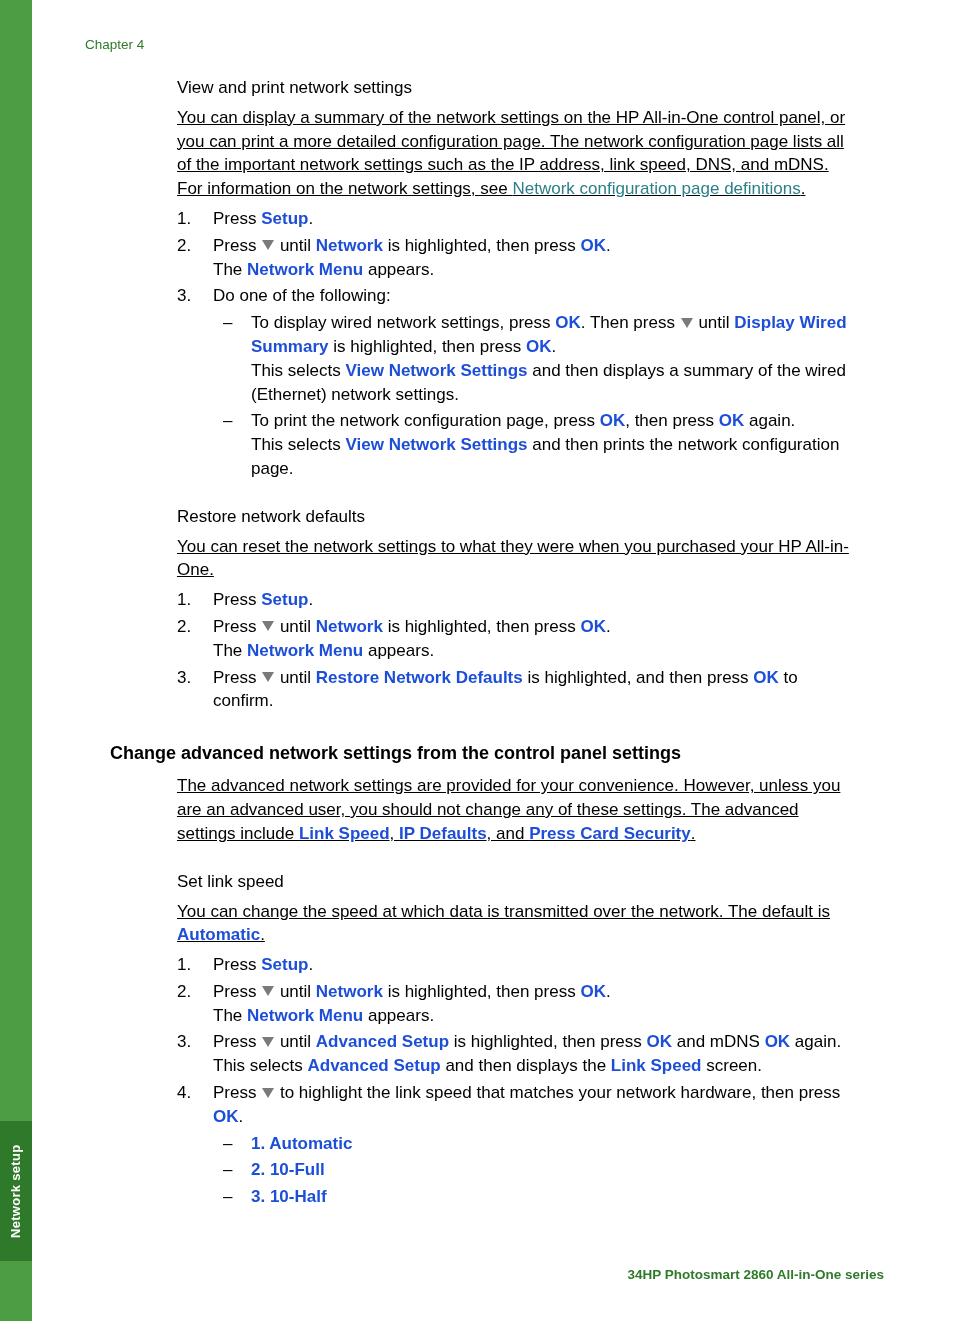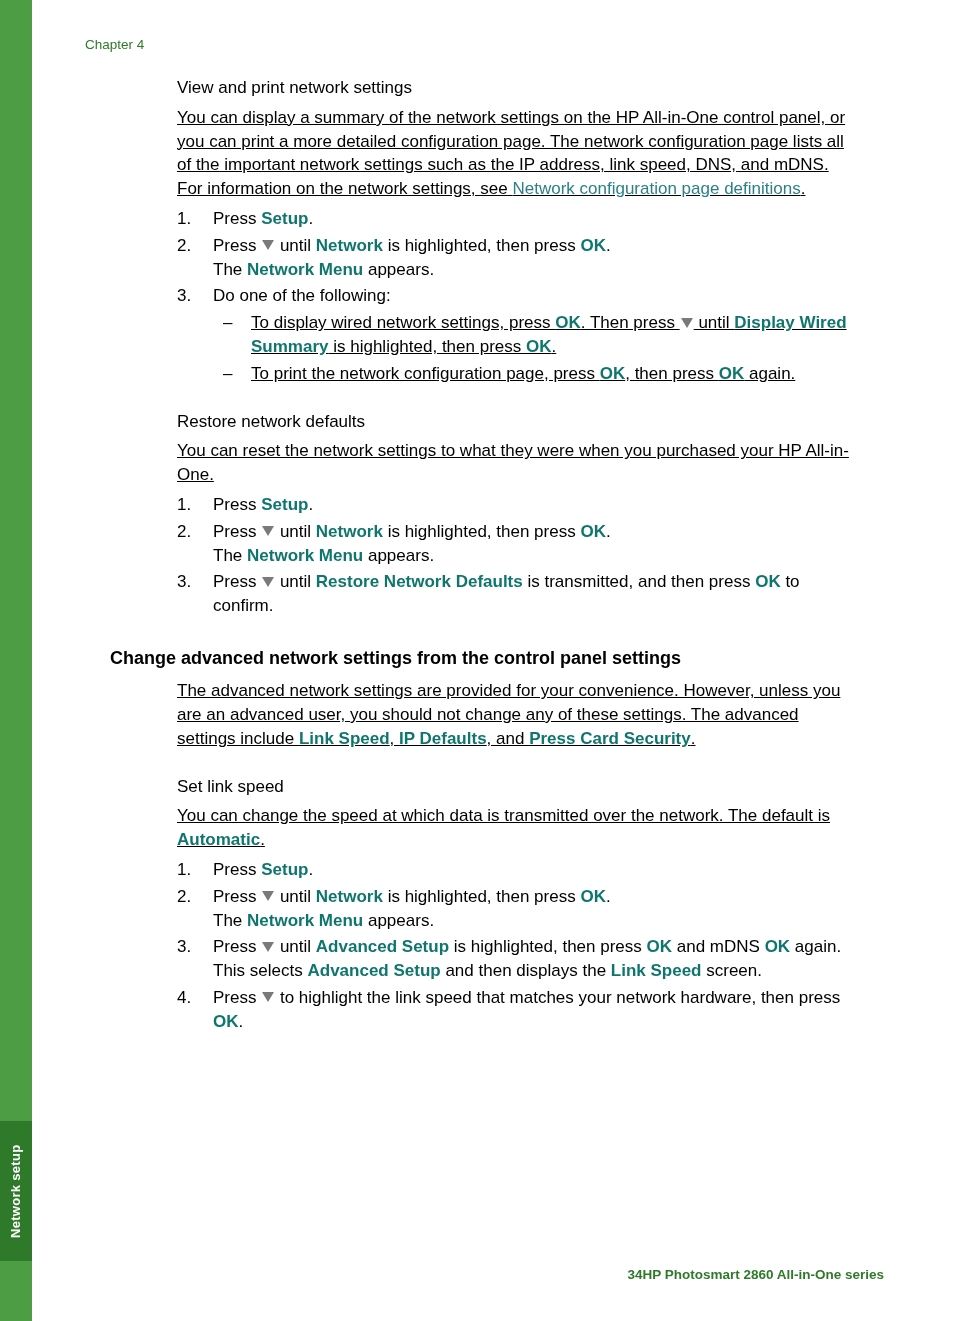--- a/index.html
+++ b/index.html
@@ -84,29 +84,28 @@
     top: 0;
   }
   ul.dash {
     list-style: none;
     margin-top: 3px;
   }
   ul.dash > li {
     position: relative;
     padding-left: 38px;
     margin-bottom: 3px;
-    text-decoration: underline;
   }
   ul.dash > li::before {
     content: "–";
     position: absolute;
     left: 10px;
     top: 0;
   }
-  .orange { color: #0f766e; font-weight: bold; }
+  .orange { color: #1d4ed8; font-weight: bold; }
   .teal-link { color: #2b7f89; }
   .arrow-down {
     display: inline-block;
     width: 0; height: 0;
     border-left: 6px solid transparent;
     border-right: 6px solid transparent;
     border-top: 10px solid #7a7a7a;
     vertical-align: middle;
     margin: 0 1px 2px 1px;
   }
@@ -144,42 +143,48 @@
       <span>Press </span><span class="arrow-down"></span><span> until </span><span class="orange">Network</span><span> is highlighted, then press </span><span class="orange">OK</span><span>.</span>
       <div>
         <span>The </span><span class="orange">Network Menu</span><span> appears.</span>
       </div>
     </li>
     <li>
       <span>Do one of the following:</span>
       <ul class="dash">
         <li>
           <span>To display wired network settings, press </span><span class="orange">OK</span><span>. Then press </span><span class="arrow-down"></span><span> until </span><span class="orange">Display Wired Summary</span><span> is highlighted, then press </span><span class="orange">OK</span><span>.</span>
+          <div>
+            <span>This selects </span><span class="orange">View Network Settings</span><span> and then displays a summary of the wired (Ethernet) network settings.</span>
+          </div>
         </li>
         <li>
           <span>To print the network configuration page, press </span><span class="orange">OK</span><span>, then press </span><span class="orange">OK</span><span> again.</span>
+          <div>
+            <span>This selects </span><span class="orange">View Network Settings</span><span> and then prints the network configuration page.</span>
+          </div>
         </li>
       </ul>
     </li>
   </ol>
 
   <div class="sub-title gap-lg">Restore network defaults</div>
   <p>You can reset the network settings to what they were when you purchased your HP All-in-One.</p>
   <ol class="top">
     <li>
       <span>Press </span><span class="orange">Setup</span><span>.</span>
     </li>
     <li>
       <span>Press </span><span class="arrow-down"></span><span> until </span><span class="orange">Network</span><span> is highlighted, then press </span><span class="orange">OK</span><span>.</span>
       <div>
         <span>The </span><span class="orange">Network Menu</span><span> appears.</span>
       </div>
     </li>
     <li>
-      <span>Press </span><span class="arrow-down"></span><span> until </span><span class="orange">Restore Network Defaults</span><span> is transmitted, and then press </span><span class="orange">OK</span><span> to confirm.</span>
+      <span>Press </span><span class="arrow-down"></span><span> until </span><span class="orange">Restore Network Defaults</span><span> is highlighted, and then press </span><span class="orange">OK</span><span> to confirm.</span>
     </li>
   </ol>
 
   <div class="section-title">Change advanced network settings from the control panel settings</div>
   <p>
     <span>The advanced network settings are provided for your convenience. However, unless you are an advanced user, you should not change any of these settings. The advanced settings include </span><span class="orange">Link Speed</span><span>, </span><span class="orange">IP Defaults</span><span>, and </span><span class="orange">Press Card Security</span><span>.</span>
   </p>
 
   <div class="sub-title gap-lg">Set link speed</div>
   <p>
@@ -196,20 +201,25 @@
       </div>
     </li>
     <li>
       <span>Press </span><span class="arrow-down"></span><span> until </span><span class="orange">Advanced Setup</span><span> is highlighted, then press </span><span class="orange">OK</span><span> and mDNS </span><span class="orange">OK</span><span> again.</span>
       <div>
         <span>This selects </span><span class="orange">Advanced Setup</span><span> and then displays the </span><span class="orange">Link Speed</span><span> screen.</span>
       </div>
     </li>
     <li>
       <span>Press </span><span class="arrow-down"></span><span> to highlight the link speed that matches your network hardware, then press </span><span class="orange">OK</span><span>.</span>
+      <ul class="dash">
+        <li><span class="orange">1. Automatic</span></li>
+        <li><span class="orange">2. 10-Full</span></li>
+        <li><span class="orange">3. 10-Half</span></li>
+      </ul>
     </li>
   </ol>
 
 </div>
 
 <div class="footer">
   <span>34</span>
   <span>HP Photosmart 2860 All-in-One series</span>
 </div>
 

